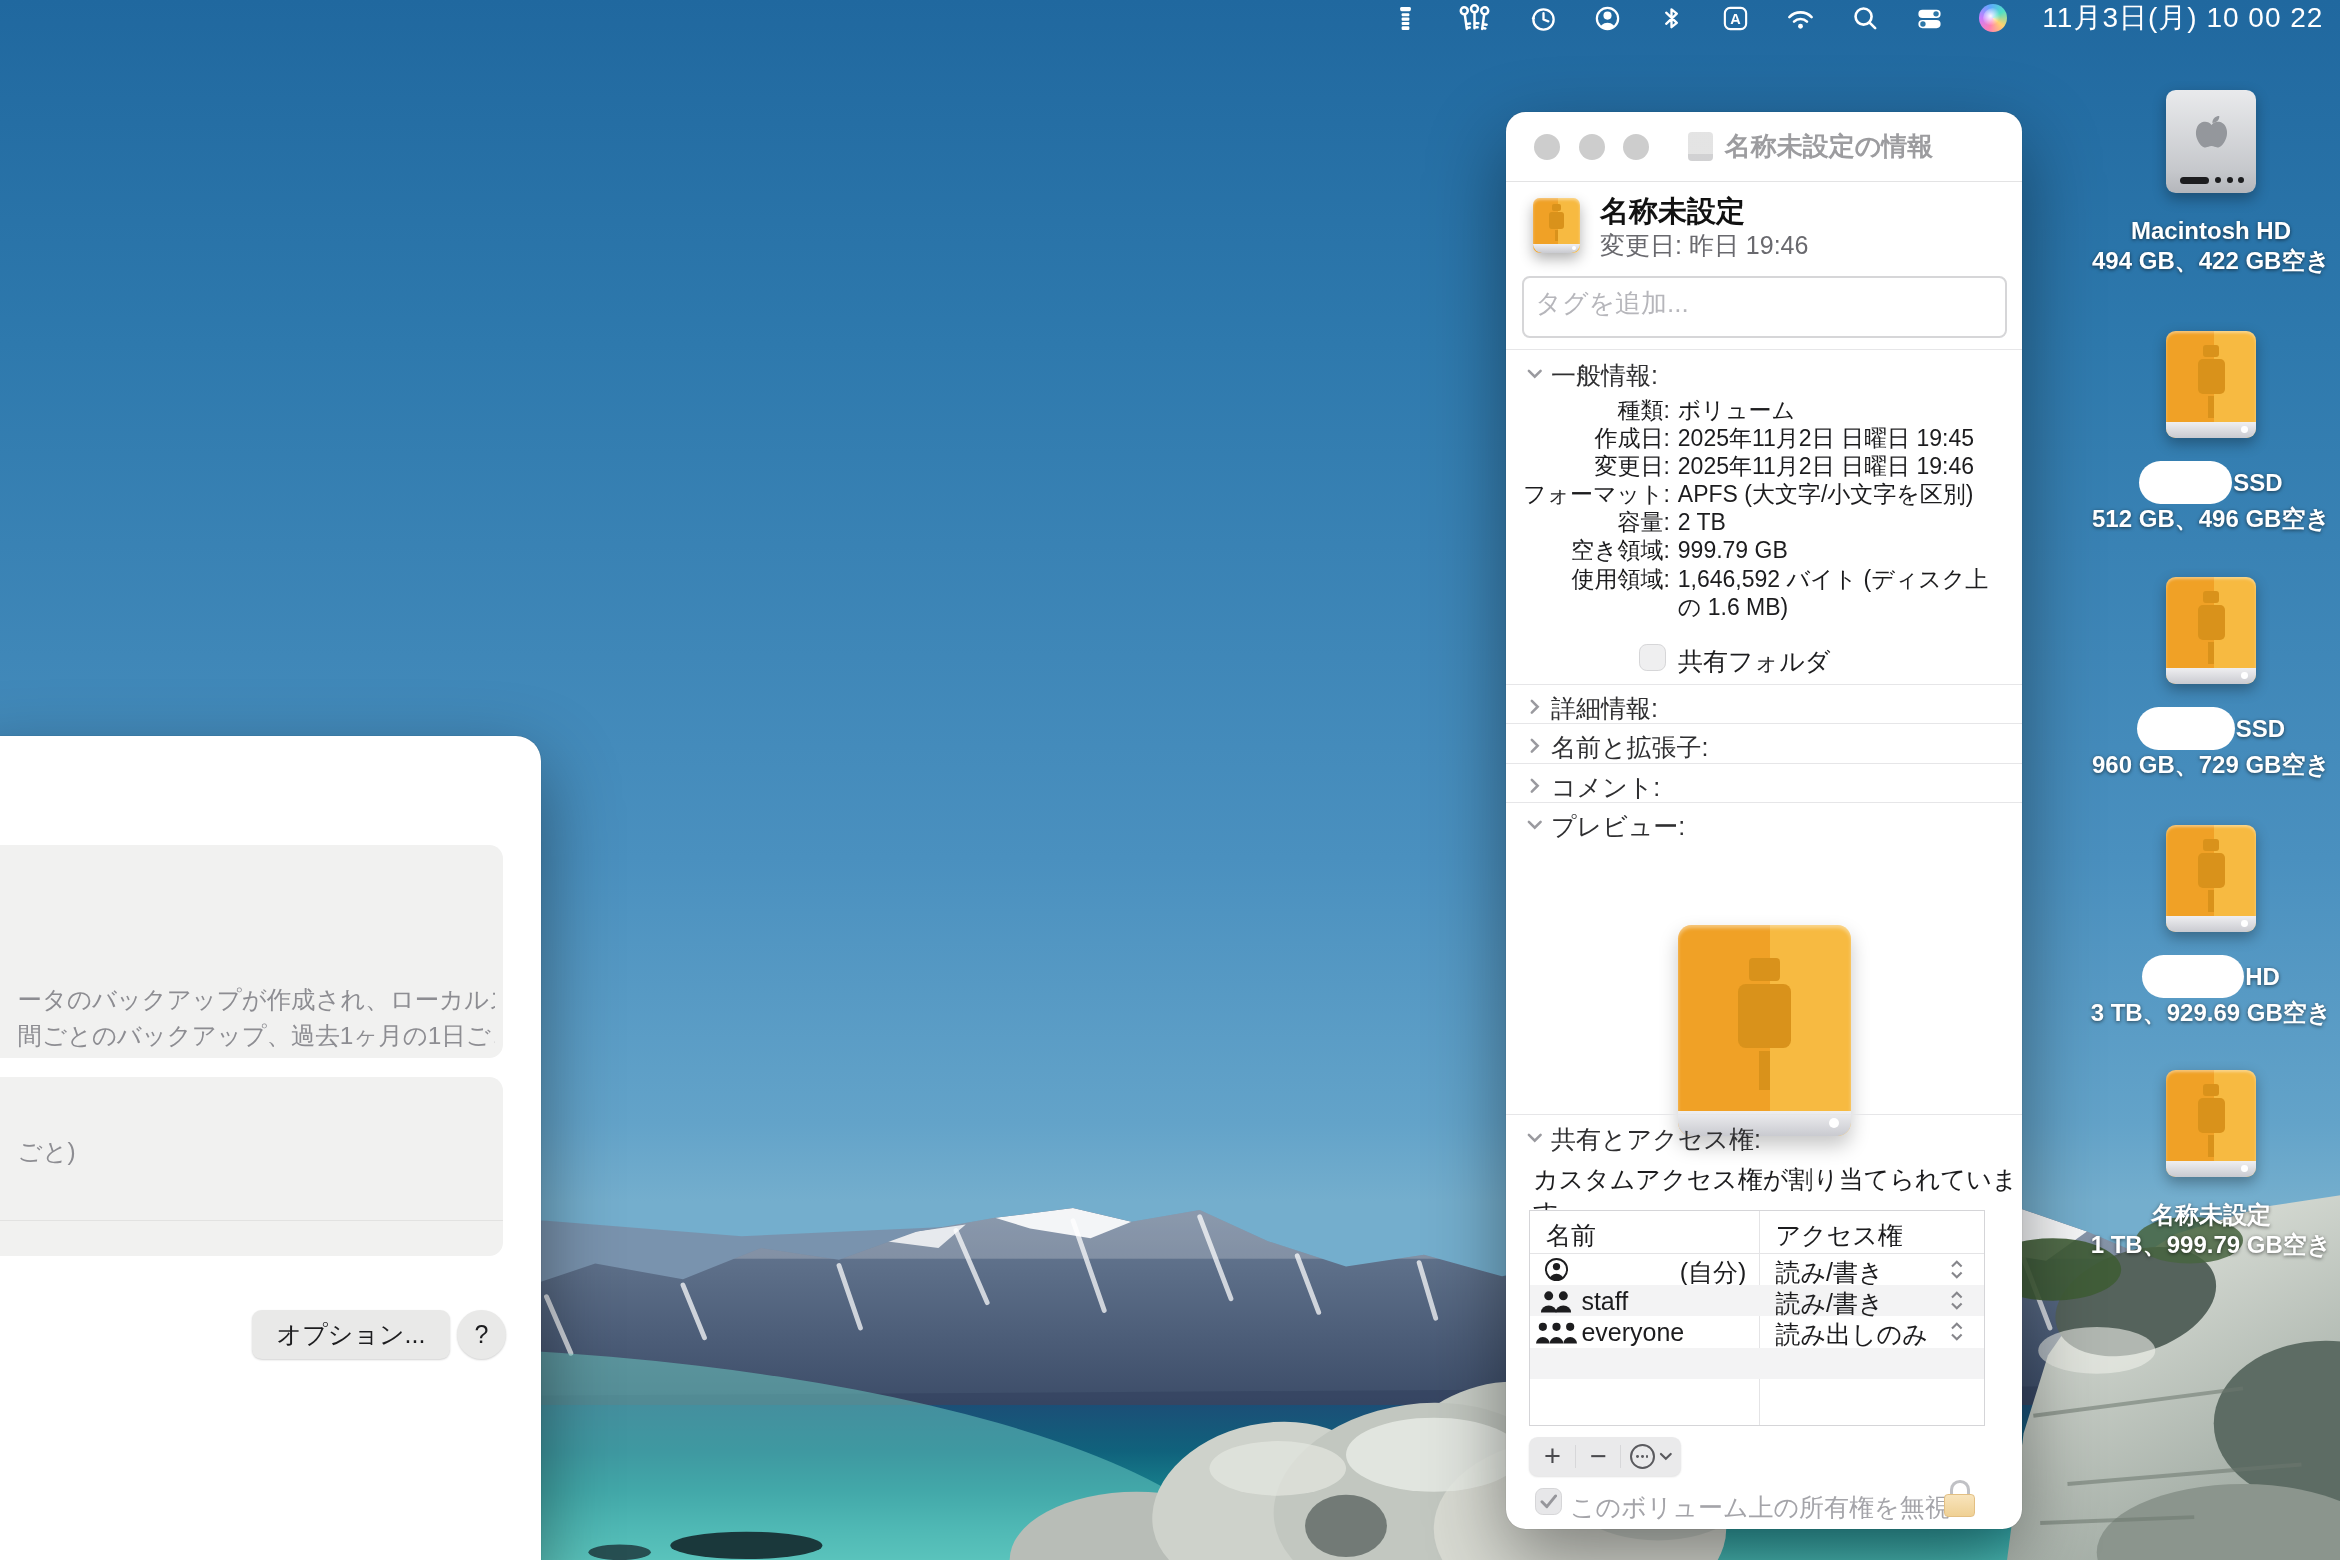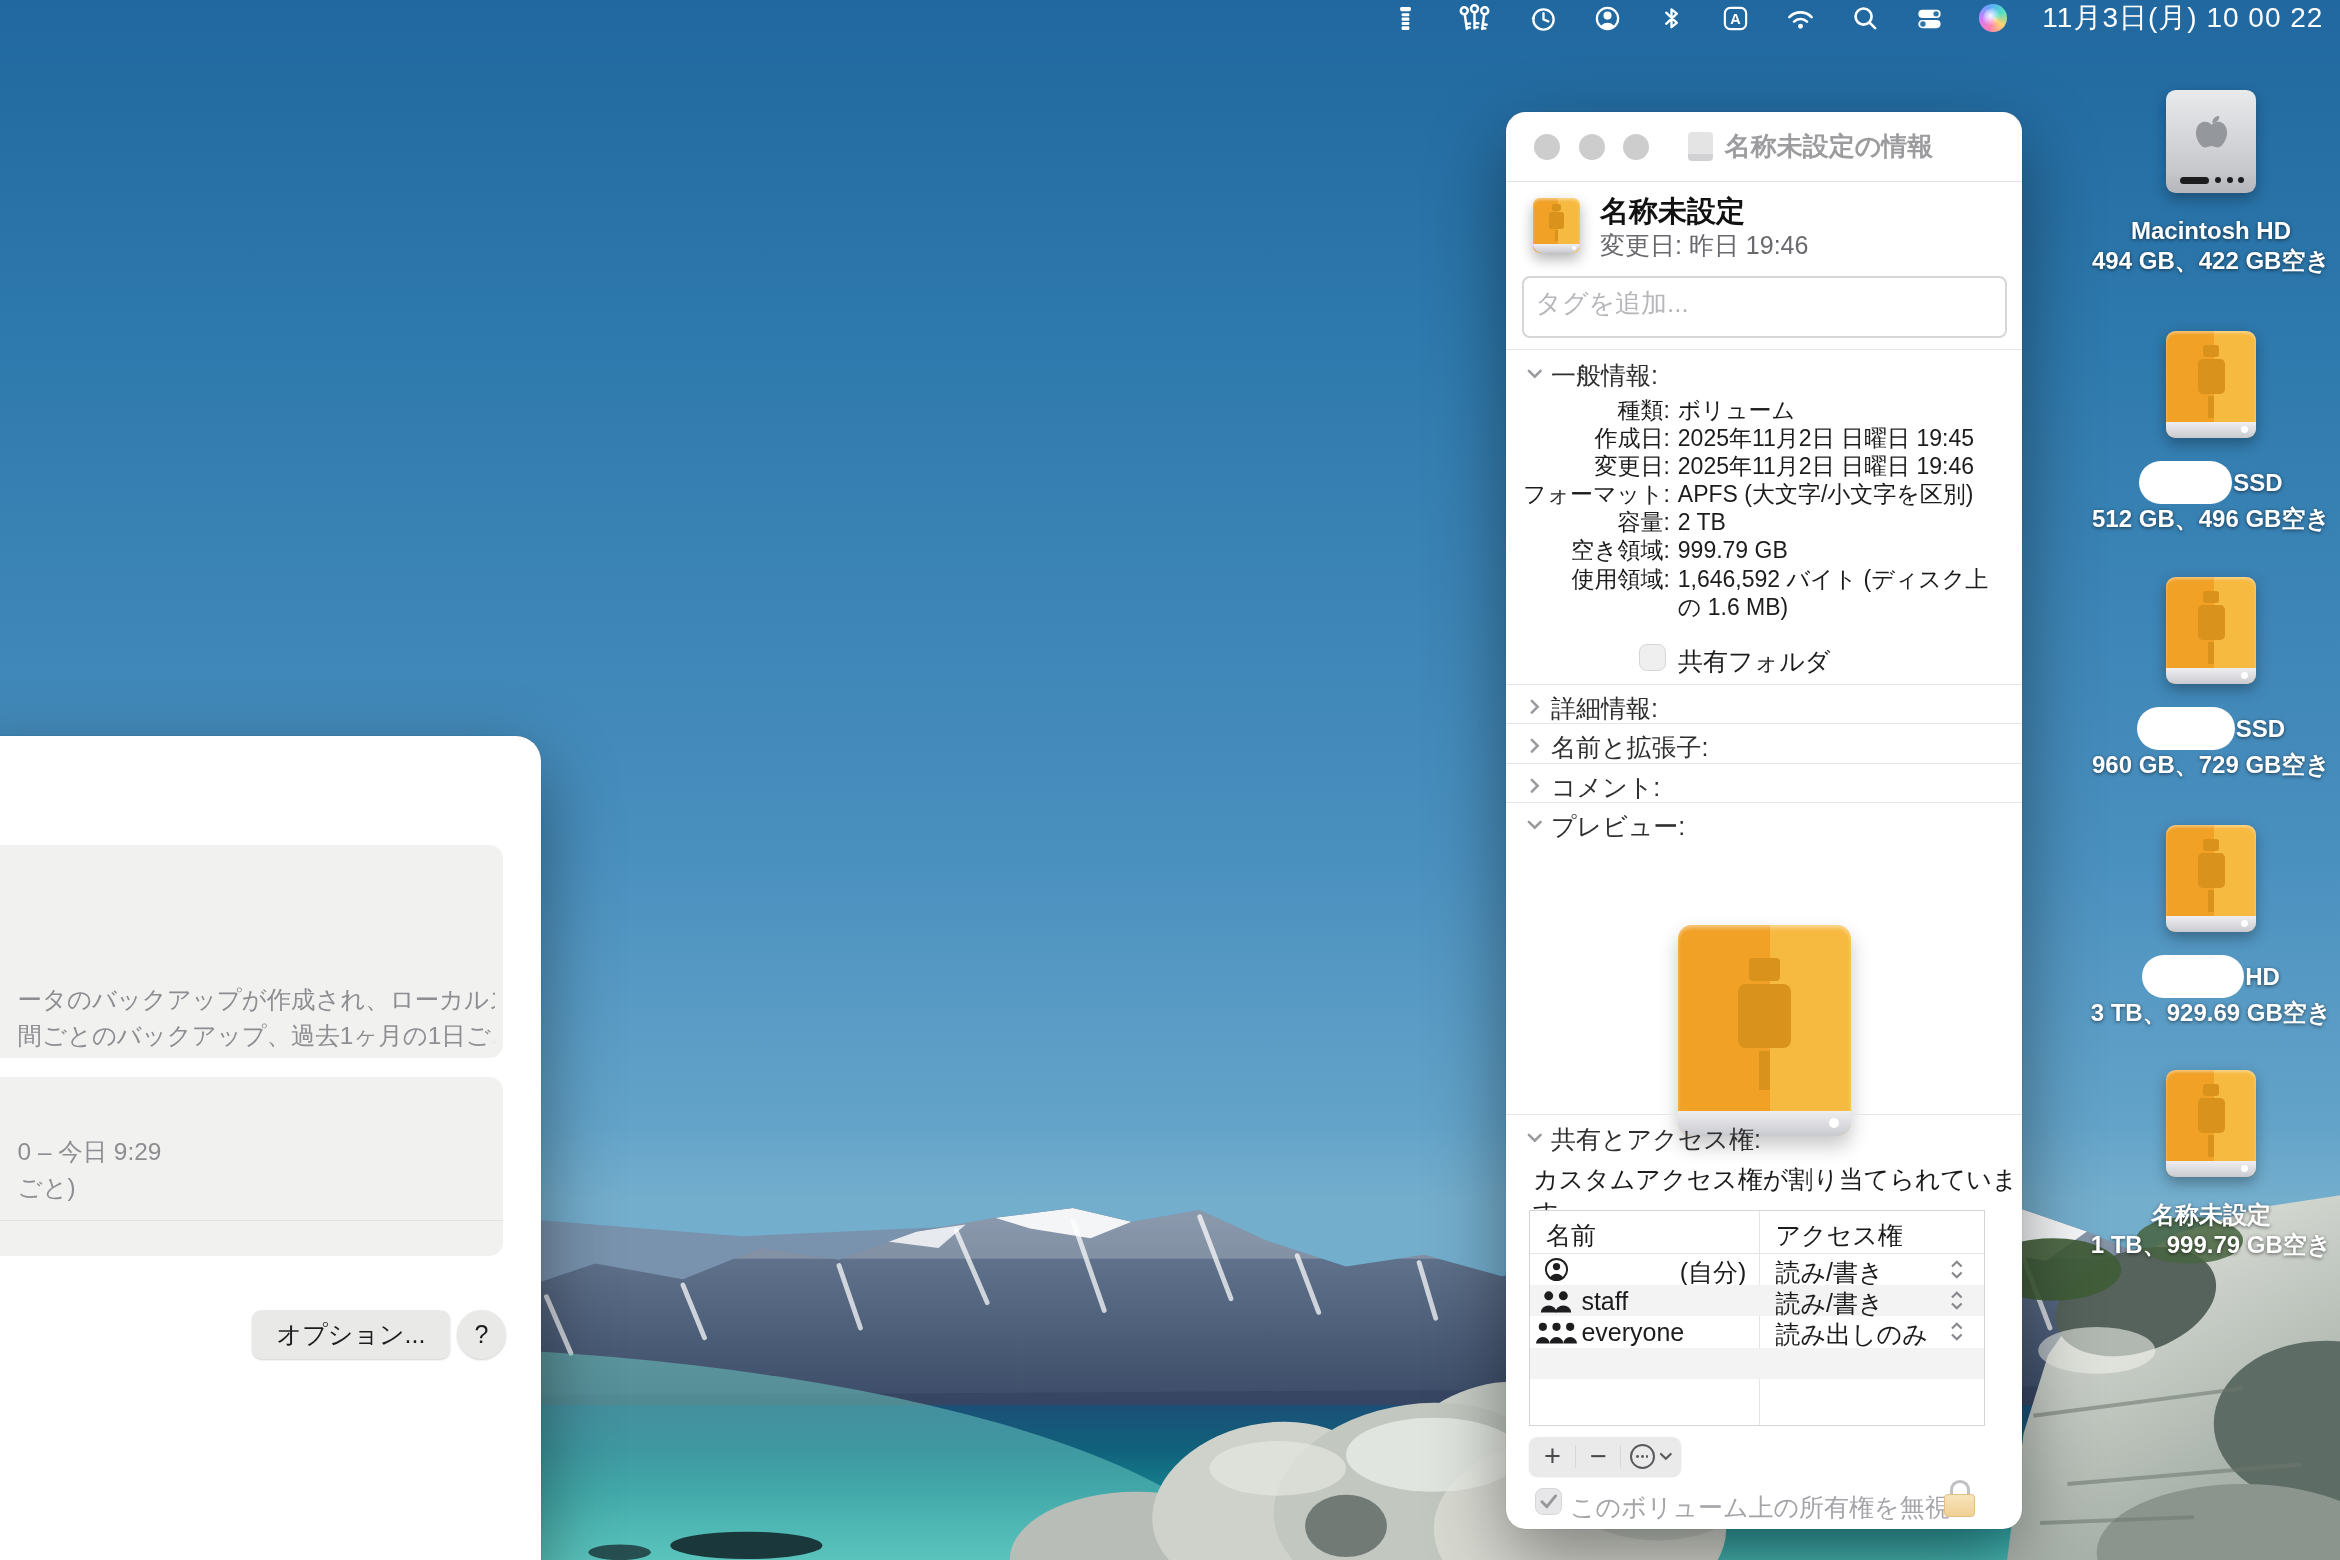--- a/index.html
+++ b/index.html
@@ -291,21 +291,20 @@
     <div class="bw-panel bw-p1">
       <div class="bw-text" style="top:137px">
         <div>ータのバックアップが作成され、ローカルスナッ</div>
         <div>間ごとのバックアップ、過去1ヶ月の1日ごとの</div>
         <div>ての月の1週間ごとのバックアップが保持されま</div>
 
       </div>
     </div>
     <div class="bw-panel bw-p2">
       <div class="bw-text" style="top:57px">
-        <div>0 – 今日 9:29</div>
         <div>ごと)</div>
       </div>
       <div class="bw-div"></div>
     </div>
     <div class="bw-btn bw-options">オプション...</div>
     <div class="bw-btn bw-help">?</div>
   </div>
 
   <div class="win info-win">
     <div class="titlebar">

